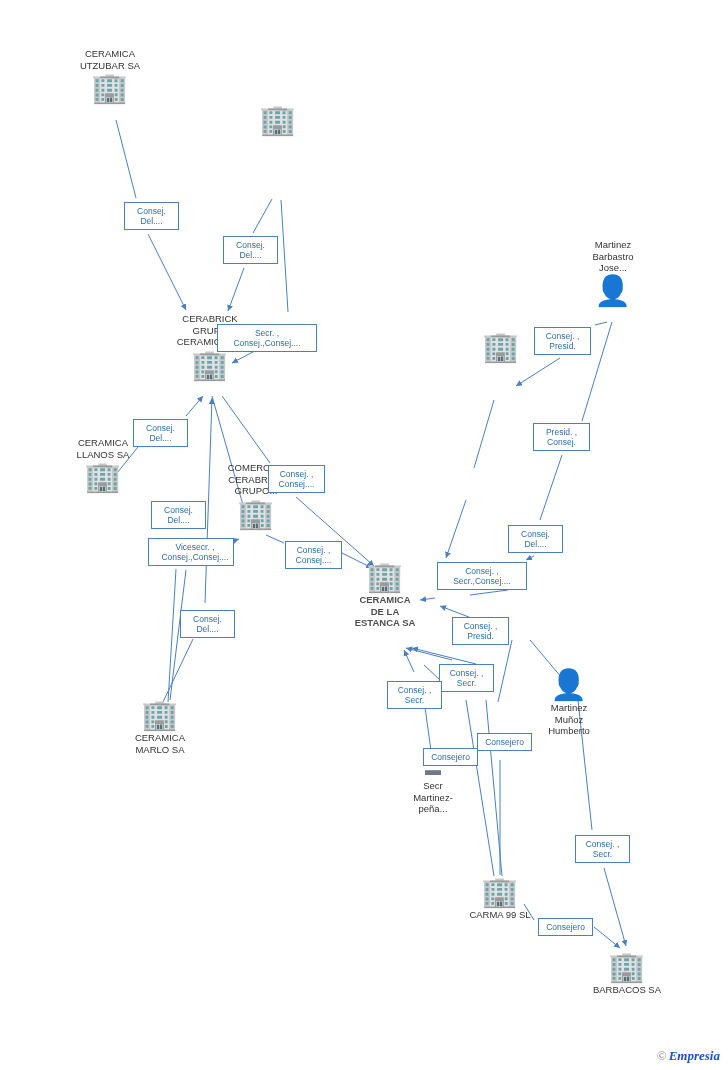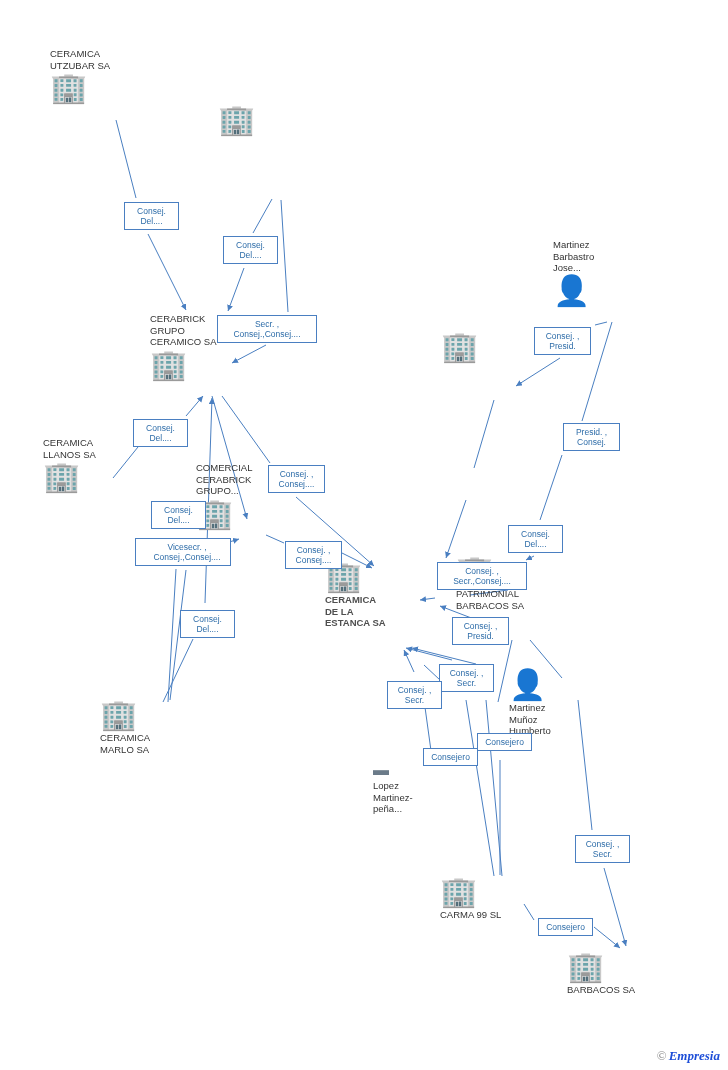--- a/index.html
+++ b/index.html
@@ -21,20 +21,21 @@
   #edges {
     position: absolute;
     left: 0;
     top: 0;
     width: 728px;
     height: 1070px;
     pointer-events: none;
   }
   .node {
     position: absolute;
+    text-align: center;
     width: 120px;
   }
   .node .glyph {
     display: block;
     line-height: 1;
     user-select: none;
   }
   .node .label {
     display: block;
     font-size: 9.5px;
@@ -216,71 +217,66 @@
     <span class="glyph">🏢</span>
   </div>
 
   <div class="node person label-above" style="left:553px; top:239px;">
     <span class="label">Martinez
 Barbastro
 Jose...</span>
     <span class="glyph">👤</span>
   </div>
 
-  <div class="node company label-below" style="left:456px; top:556px;">
-    <span class="glyph">🏢</span>
-    <span class="label">PATRIMONIAL
-BARBACOS SA</span>
-  </div>
 
   <div class="node person label-below" style="left:509px; top:670px;">
     <span class="glyph">👤</span>
     <span class="label">Martinez
 Muñoz
 Humberto</span>
   </div>
 
   <div class="node person label-below" style="left:373px; top:762px;">
     <span class="glyph" style="font-size:16px;color:#6b7b89;">▬</span>
-    <span class="label">Lopez
+    <span class="label">Secr
 Martinez-
 peña...</span>
   </div>
 
   <div class="node company label-below" style="left:440px; top:877px;">
     <span class="glyph">🏢</span>
     <span class="label">CARMA 99  SL</span>
   </div>
 
   <div class="node company label-below" style="left:567px; top:952px;">
     <span class="glyph">🏢</span>
     <span class="label">BARBACOS SA</span>
   </div>
 
   <div class="edge-label" style="left:124px; top:202px; width:55px;">Consej.
 Del....</div>
   <div class="edge-label" style="left:223px; top:236px; width:55px;">Consej.
 Del....</div>
-  <div class="edge-label" style="left:217px; top:315px; width:100px;">Secr. ,
+  <div class="edge-label" style="left:217px; top:324px; width:100px;">Secr. ,
 Consej.,Consej....</div>
   <div class="edge-label" style="left:133px; top:419px; width:55px;">Consej.
 Del....</div>
   <div class="edge-label" style="left:268px; top:465px; width:57px;">Consej. ,
 Consej....</div>
   <div class="edge-label" style="left:151px; top:501px; width:55px;">Consej.
 Del....</div>
-  <div class="edge-label" style="left:135px; top:538px; width:96px;padding-left:12px;">Vicesecr. ,
+  <div class="edge-label" style="left:148px; top:538px; width:86px;padding-left:12px;">Vicesecr. ,
 Consej.,Consej....</div>
   <div class="edge-label" style="left:285px; top:541px; width:57px;">Consej. ,
 Consej....</div>
   <div class="edge-label" style="left:180px; top:610px; width:55px;">Consej.
 Del....</div>
   <div class="edge-label" style="left:534px; top:327px; width:57px;">Consej. ,
 Presid.</div>
-  <div class="edge-label" style="left:533px; top:423px; width:57px;margin-left:30px;">Presid. ,
+  <div class="edge-label" style="left:533px; top:423px; width:57px;">Presid. ,
 Consej.</div>
   <div class="edge-label" style="left:508px; top:525px; width:55px;">Consej.
 Del....</div>
   <div class="edge-label" style="left:437px; top:562px; width:90px;">Consej. ,
 Secr.,Consej....</div>
   <div class="edge-label" style="left:452px; top:617px; width:57px;">Consej. ,
 Presid.</div>
   <div class="edge-label" style="left:439px; top:664px; width:55px;">Consej. ,
 Secr.</div>
   <div class="edge-label" style="left:387px; top:681px; width:55px;">Consej. ,

